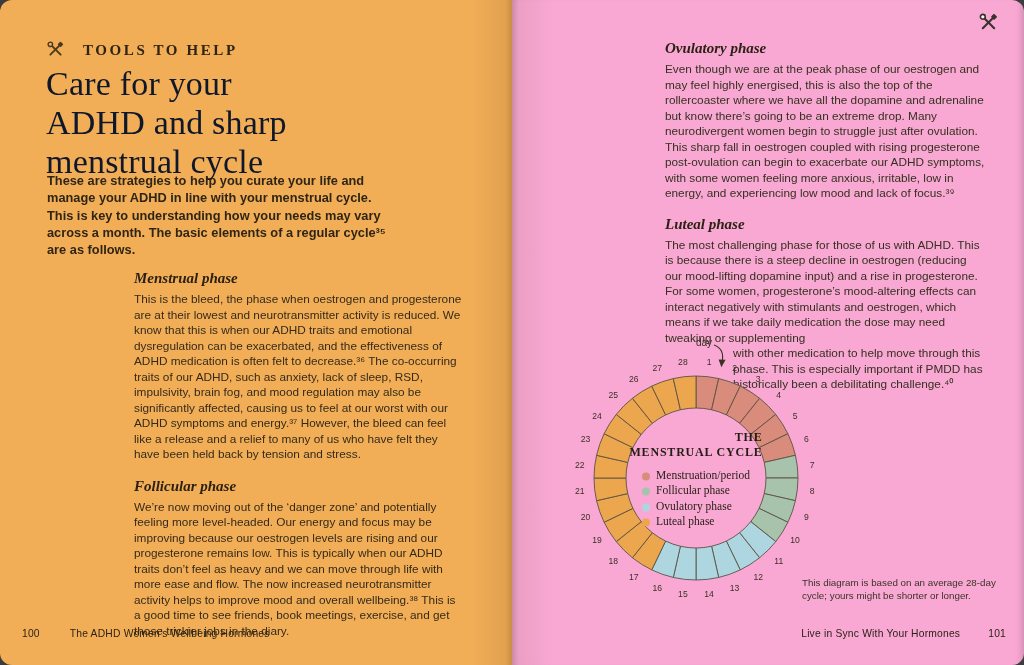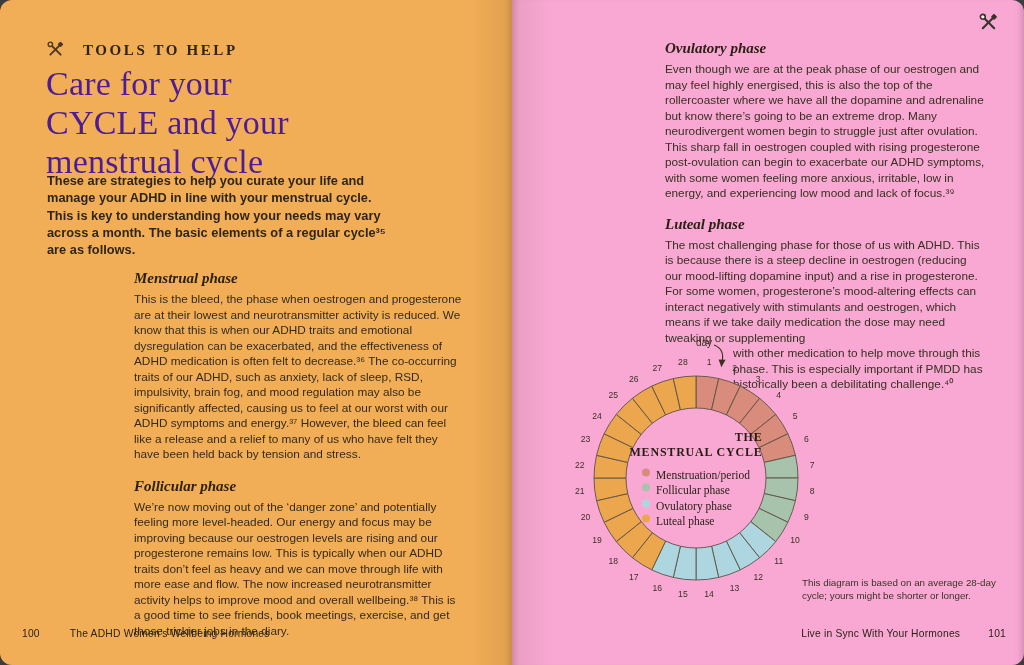--- a/index.html
+++ b/index.html
@@ -29,21 +29,21 @@
   
   .kicker { position: absolute; left: 46px; top: 40px; display: flex; align-items: flex-end; gap: 18px; }
   .kicker-text {
     font-family: "Liberation Serif", serif;
     font-size: 15px; letter-spacing: 2.6px; font-weight: 600; color: #2e2415;
   }
   .big-title {
     position: absolute; left: 46px; top: 64px;
     font-family: "Liberation Serif", serif;
     font-size: 34px; line-height: 39px; font-weight: 500;
-    color: #4c1d95; letter-spacing: .2px;
+    color: #0f172a; letter-spacing: .2px;
   }
   .big-title span { display: block; }
   .intro {
     position: absolute; left: 47px; top: 172px; width: 348px;
     font-size: 12.8px; line-height: 17.3px; font-weight: 700; color: #2f2515;
   }
   .left-sections { position: absolute; left: 134px; top: 270px; width: 330px; }
   .left-sections .section + .section { margin-top: 15px; }
   .phase-heading {
     font-family: "Liberation Serif", serif; font-style: italic; font-weight: 600;
@@ -73,21 +73,21 @@
   .cycle-center {
     position: absolute; left: 50%; top: 50%; transform: translate(-50%,-50%);
     width: 150px; display: flex; flex-direction: column; align-items: center;
   }
   .cycle-title {
     font-family: "Liberation Serif", serif; font-weight: 700;
     font-size: 12px; line-height: 15px; letter-spacing: .8px;
     color: #241d11; text-align: right; margin-bottom: 5px;
   }
   .cycle-title span { display: block; }
-  .legend-row { display: flex; align-items: flex-start; gap: 6px; margin-top: 3.5px; }
+  .legend-row { display: flex; align-items: flex-end; gap: 6px; margin-top: 3.5px; }
   .legend-dot { width: 8px; height: 8px; border-radius: 50%; flex: none; }
   .legend-label { font-family: "Liberation Serif", serif; font-size: 11.5px; color: #241d11; }
 
   .caption {
     position: absolute; left: 290px; top: 576px; width: 200px;
     font-size: 9.8px; line-height: 13px; color: #3a3326;
   }
 </style>
 </head>
 <body>
@@ -103,21 +103,21 @@
           <path d="M5.5 5.5 L18.5 18.5"></path>
         </g>
         <circle cx="5.5" cy="5.5" r="2.8" fill="#f2ae57" stroke="#4c3a1e" stroke-width="1.8"></circle>
         <rect x="15.6" y="2.9" width="5.4" height="5.2" rx="1" fill="#4c3a1e" transform="rotate(45 18.3 5.5)"></rect>
       </svg>
       <span class="kicker-text">TOOLS TO HELP</span>
     </div>
 
     <h1 class="big-title">
       <span>Care for your</span>
-      <span>CYCLE and your</span>
+      <span>ADHD and sharp</span>
       <span>menstrual cycle</span>
     </h1>
 
     <p class="intro">These are strategies to help you curate your life and manage your ADHD in line with your menstrual cycle. This is key to understanding how your needs may vary across a month. The basic elements of a regular cycle³⁵ are as follows.</p>
 
     <div class="left-sections">
       <div class="section">
         <h3 class="phase-heading">Menstrual phase</h3>
         <p class="body-text">This is the bleed, the phase when oestrogen and progesterone are at their lowest and neurotransmitter activity is reduced. We know that this is when our ADHD traits and emotional dysregulation can be exacerbated, and the effectiveness of ADHD medication is often felt to decrease.³⁶ The co-occurring traits of our ADHD, such as anxiety, lack of sleep, RSD, impulsivity, brain fog, and mood regulation may also be significantly affected, causing us to feel at our worst with our ADHD symptoms and energy.³⁷ However, the bleed can feel like a release and a relief to many of us who have felt they have been held back by tension and stress.</p>
       </div>

